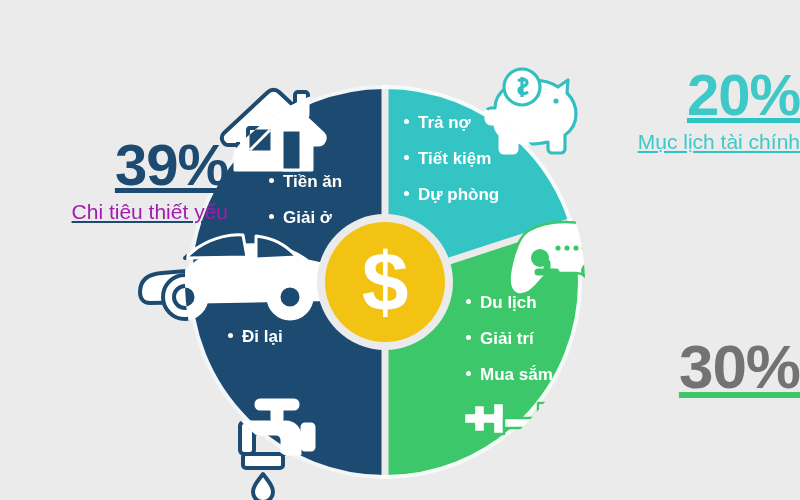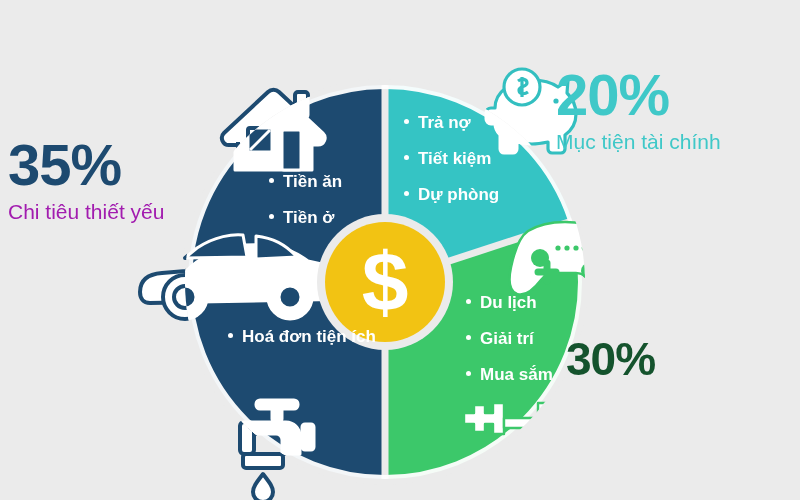--- a/index.html
+++ b/index.html
@@ -11,28 +11,28 @@
     position:relative;
   }
   #stage{position:absolute;inset:0;width:800px;height:500px;}
   svg.layer{position:absolute;left:0;top:0;width:800px;height:500px;}
   .pct{
     font-weight:bold;
     letter-spacing:-1px;
   }
   .cap{font-weight:normal;}
   
-  .labelblock{position:absolute;text-align:left;line-height:1;}
+  .labelblock{position:absolute;text-align:right;line-height:1;text-decoration:underline;}
   #label-essential{left:8px;top:136px;width:220px;color:#1d4a70;}
   #label-financial{left:556px;top:66px;width:244px;color:#2ec4c6;}
   #label-personal{left:566px;top:336px;width:234px;color:#3cc86a;}
   .labelblock .pct-text{display:block;font-size:56px;font-weight:bold;}
   #label-essential .pct-text{font-size:58px;color:#1d4a70;}
   #label-financial .pct-text{font-size:58px;color:#3fc8c8;}
-  #label-personal .pct-text{font-size:46px;color:#14532d;}
+  #label-personal .pct-text{font-size:62px;color:#737373;}
   .labelblock .cap-text{display:block;font-size:21px;margin-top:7px;}
   #label-essential .cap-text{color:#a21caf;}
   #label-financial .cap-text{color:#3fc8c8;}
   #label-personal .cap-text{color:#3cc86a;}
 
   
   .bullets{position:absolute;color:#ffffff;font-size:17px;font-weight:bold;line-height:1;}
   .bullets .bi{display:block;white-space:nowrap;margin-bottom:19px;}
   .bullets .bi:last-child{margin-bottom:0;}
   .bullets .dot{display:inline-block;width:5px;height:5px;border-radius:50%;
@@ -181,40 +181,40 @@
     </g>
   </svg>
 
   <svg class="layer" viewBox="0 0 800 500">
     <circle cx="385" cy="282" r="68" fill="#ebebeb"></circle>
     <circle cx="385" cy="282" r="60" fill="#f2c313"></circle>
     <text x="385" y="282" text-anchor="middle" dominant-baseline="central" font-family="Liberation Sans, sans-serif" font-size="84" font-weight="bold" fill="#ffffff">$</text>
   </svg>
 
   <div class="labelblock" id="label-essential">
-    <span class="pct-text pct">35%</span>
+    <span class="pct-text pct">39%</span>
     <span class="cap-text cap">Chi tiêu thiết yếu</span>
   </div>
 
   <div class="labelblock" id="label-financial">
     <span class="pct-text pct">20%</span>
-    <span class="cap-text cap">Mục tiện tài chính</span>
+    <span class="cap-text cap">Mục lịch tài chính</span>
   </div>
 
   <div class="labelblock" id="label-personal">
     <span class="pct-text pct">30%</span>
   </div>
 
   <div class="bullets" id="bullets-essential-top">
     <span class="bi"><span class="dot"></span><span>Tiền ăn</span></span>
-    <span class="bi"><span class="dot"></span><span>Tiền ở</span></span>
+    <span class="bi"><span class="dot"></span><span>Giải ở</span></span>
   </div>
 
   <div class="bullets" id="bullets-essential-bottom">
-    <span class="bi"><span class="dot"></span><span>Hoá đơn tiện ích</span></span>
+    <span class="bi"><span class="dot"></span><span>Đi lại</span></span>
   </div>
 
   <div class="bullets" id="bullets-personal">
     <span class="bi"><span class="dot"></span><span>Du lịch</span></span>
     <span class="bi"><span class="dot"></span><span>Giải trí</span></span>
     <span class="bi"><span class="dot"></span><span>Mua sắm</span></span>
   </div>
 
   <div class="bullets" id="bullets-financial">
     <span class="bi"><span class="dot"></span><span>Trả nợ</span></span>

